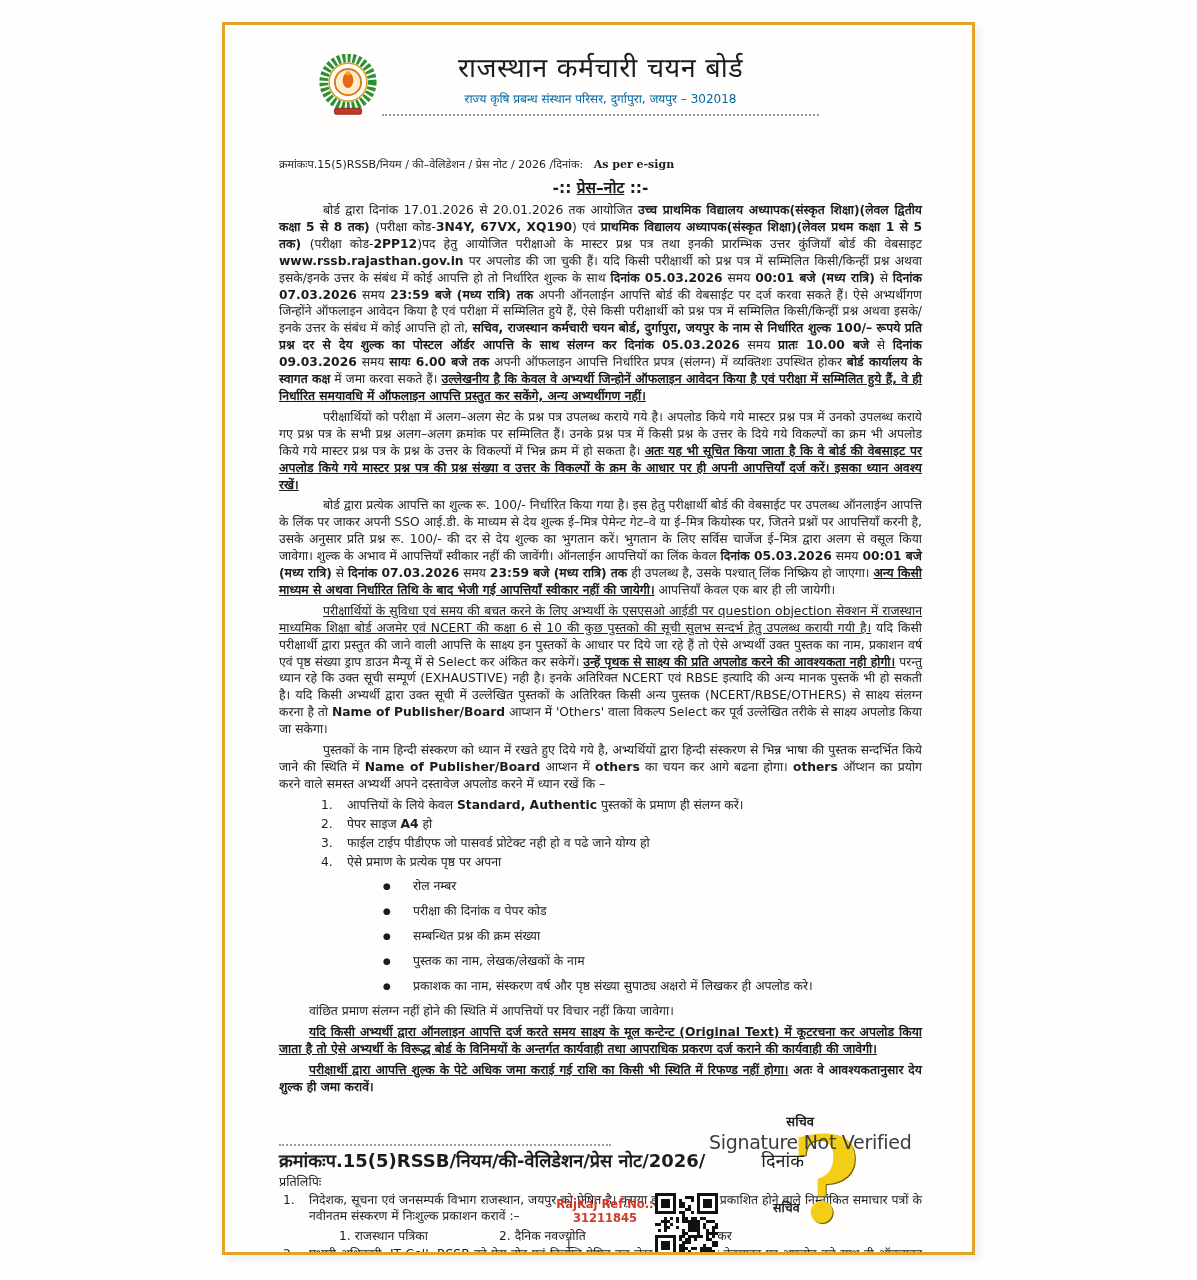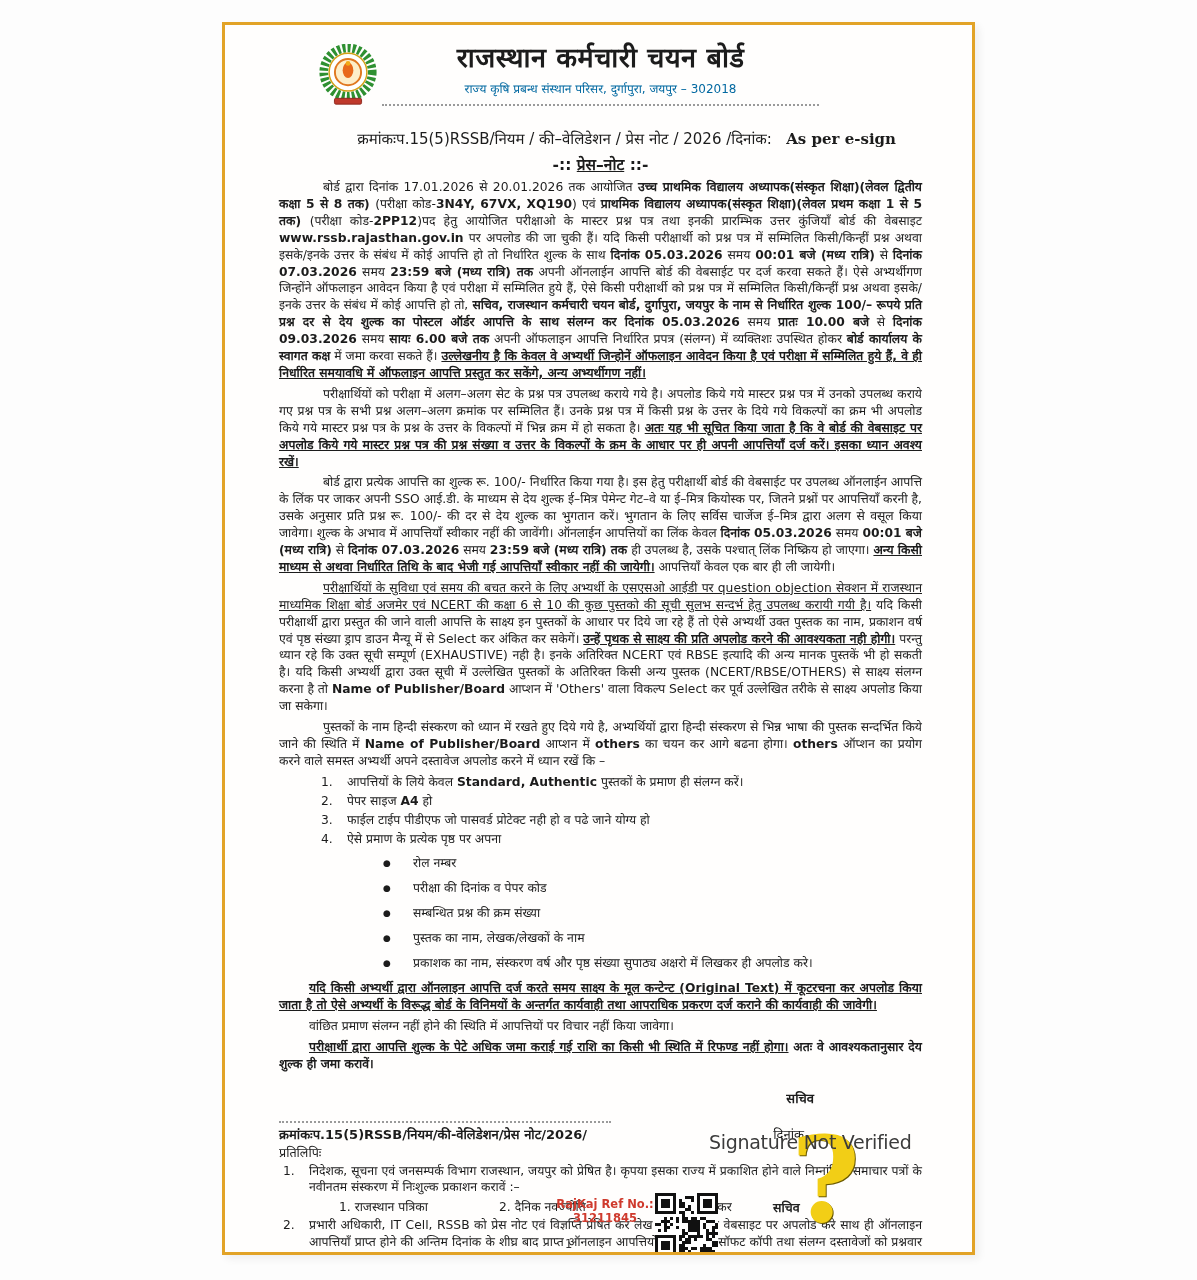--- a/index.html
+++ b/index.html
@@ -18,41 +18,41 @@
     background:#fffefd;
     border:3px solid #E2A327;
     box-sizing:border-box;
     overflow:hidden;
     box-shadow:4px 4px 8px rgba(0,0,0,0.06);
   }
   .inner{position:relative;padding:12px 50px 0 54px;}
   
   .hdr{position:relative;text-align:center;min-height:86px;}
   .emblem{position:absolute;left:38px;top:6px;width:62px;height:66px;}
-  .org-name{font-size:27px;font-weight:bold;letter-spacing:0.5px;margin-top:1px;}
+  .org-name{font-size:27px;font-weight:normal;letter-spacing:0.5px;margin-top:11px;}
   .org-addr{font-size:12px;margin-top:5px;color:#0369a1;}
   .hdr-dotline{margin:7px auto 0 auto;width:68%;border-top:2px dotted #9a9a9a;height:0;}
-  .refrow{display:flex;justify-content:flex-end;align-items:baseline;font-size:15px;margin-top:4px;}
+  .refrow{display:flex;justify-content:flex-start;align-items:baseline;font-size:11px;margin-top:22px;}
   .refrow .date-part{margin-right:26px;}
   .date-val{font-weight:bold;font-family:"DejaVu Serif","Liberation Serif",serif;}
   .doc-title{text-align:center;font-size:15.5px;font-weight:bold;margin:5px 0 4px 0;}
   .doc-title .u{ text-decoration:underline;}
   
   .docbody{font-size:12.3px;line-height:16.9px;text-align:justify;}
   .docbody p.para{margin:4px 0;text-indent:44px;}
   .docbody p.para.small-indent{text-indent:30px;}
   .b{font-weight:bold;}
   .u{text-decoration:underline;}
   .oli{display:flex;margin:2px 0 2px 42px;}
   .oli .num{width:26px;flex:none;}
   .uli{display:flex;margin:8px 0 8px 104px;}
   .uli .blt{width:30px;flex:none;font-size:9px;line-height:16.9px;}
   .sig-right{text-align:right;padding-right:108px;font-weight:bold;font-size:13px;margin-top:16px;}
   .foot-dotline{width:332px;border-top:2px dotted #9a9a9a;height:0;margin:14px 0 2px 0;}
-  .footrefrow{display:flex;justify-content:space-between;align-items:baseline;font-size:13px;}
+  .footrefrow{display:flex;justify-content:space-between;align-items:baseline;font-size:18px;}
   .footrefrow .fr{font-weight:bold;}
   .footrefrow .fd{margin-right:118px;}
   .copy-label{font-weight:normal;font-size:12.6px;margin-top:1px;}
   .copy-item{display:flex;font-size:12.3px;line-height:16.9px;text-align:justify;margin-top:2px;}
   .copy-item .num{width:26px;flex:none;padding-left:4px;}
   .papers{display:flex;font-size:12.3px;margin:2px 0 0 60px;}
   .papers span{display:inline-block;width:160px;}
   
   .rajkaj{position:absolute;left:318px;top:1172px;width:124px;text-align:center;
           color:#cf3a2d;font-weight:bold;font-size:11.5px;line-height:14px;}
@@ -135,22 +135,22 @@
             <span><span>सम्बन्धित प्रश्न की क्रम संख्या</span></span>
           </div>
           <div class="uli">
             <span class="blt">●</span>
             <span><span>पुस्तक का नाम, लेखक/लेखकों के नाम</span></span>
           </div>
           <div class="uli">
             <span class="blt">●</span>
             <span><span>प्रकाशक का नाम, संस्करण वर्ष और पृष्ठ संख्या सुपाठ्य अक्षरो में लिखकर ही अपलोड करे।</span></span>
           </div>
+          <p class="para small-indent"><span>वांछित प्रमाण संलग्न नहीं होने की स्थिति में आपत्तियों पर विचार नहीं किया जावेगा।</span></p>
           <p class="para small-indent"><span class="b u">यदि किसी अभ्यर्थी द्वारा ऑनलाइन आपत्ति दर्ज करते समय साक्ष्य के मूल कन्टेन्ट (Original Text) में कूटरचना कर अपलोड किया जाता है तो ऐसे अभ्यर्थी के विरूद्ध बोर्ड के विनिमयों के अन्तर्गत कार्यवाही तथा आपराधिक प्रकरण दर्ज कराने की कार्यवाही की जावेगी।</span></p>
-          <p class="para small-indent"><span>वांछित प्रमाण संलग्न नहीं होने की स्थिति में आपत्तियों पर विचार नहीं किया जावेगा।</span></p>
           <p class="para small-indent"><span class="b u">परीक्षार्थी द्वारा आपत्ति शुल्क के पेटे अधिक जमा कराई गई राशि का किसी भी स्थिति में रिफण्ड नहीं होगा।</span><span class="b"> अतः वे आवश्यकतानुसार देय शुल्क ही जमा करावें।</span></p>
         </div>
 
       <div class="sig-right">सचिव</div>
 
       <div class="foot-dotline"></div>
       <div class="footrefrow">
         <span class="fr">क्रमांकःप.15(5)RSSB/नियम/की-वेलिडेशन/प्रेस नोट/2026/</span>
         <span class="fd">दिनांक</span>
       </div>

